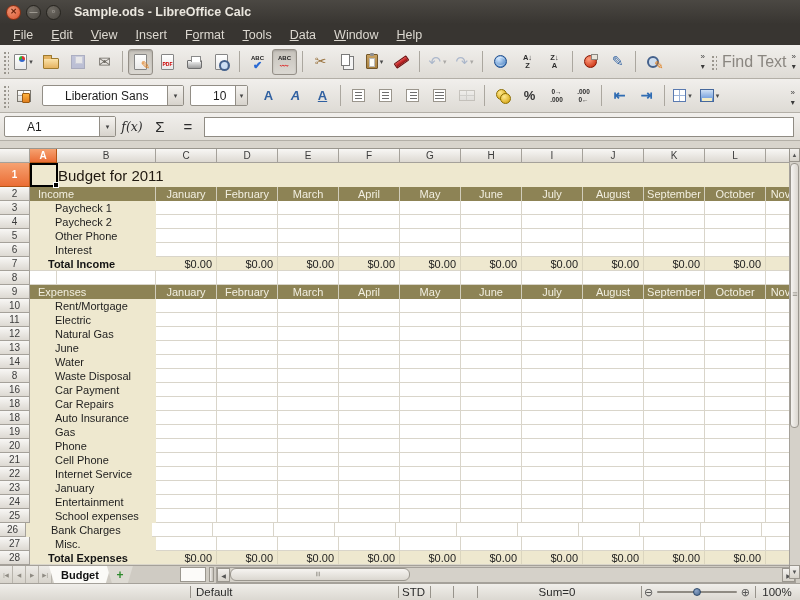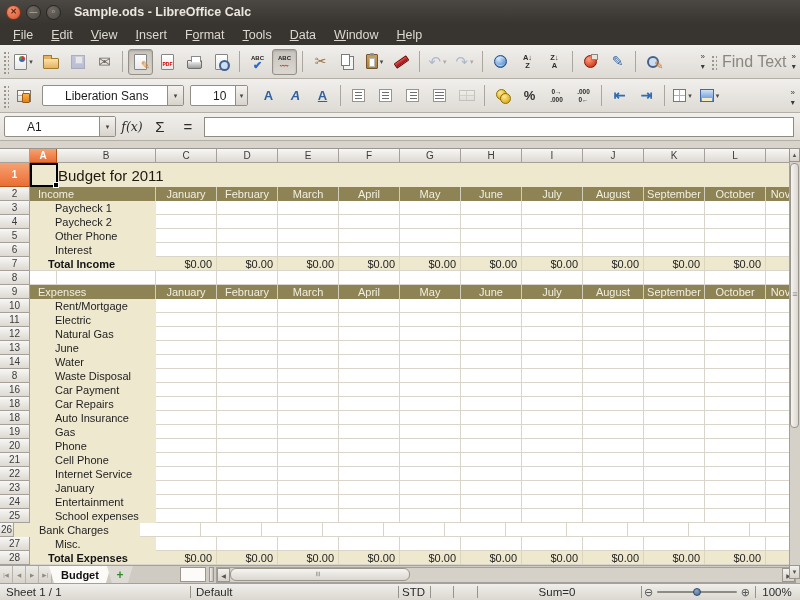--- a/index.html
+++ b/index.html
@@ -710,21 +710,21 @@
       <div class="c-data" style="width: 61px;"></div>
       <div class="c-data" style="width: 61px;"></div>
       <div class="c-data" style="width: 61px;"></div>
       <div class="c-data" style="width: 61px;"></div>
       <div class="c-data" style="width: 61px;"></div>
       <div class="c-data" style="width: 61px;"></div>
       <div class="c-data" style="width: 61px;"></div>
       <div class="c-data" style="width: 61px;"></div>
     </div>
     <div class="grow" style="height: 14px;">
-      <div class="rh" style="width: 14px;">26</div>
+      <div class="rh" style="width: 26px;">26</div>
       <div class="c-item" style="width: 126px;">Bank Charges</div>
       <div class="c-data" style="width: 61px;"></div>
       <div class="c-data" style="width: 61px;"></div>
       <div class="c-data" style="width: 61px;"></div>
       <div class="c-data" style="width: 61px;"></div>
       <div class="c-data" style="width: 61px;"></div>
       <div class="c-data" style="width: 61px;"></div>
       <div class="c-data" style="width: 61px;"></div>
       <div class="c-data" style="width: 61px;"></div>
       <div class="c-data" style="width: 61px;"></div>
@@ -787,21 +787,20 @@
 </div>
 
 <div class="statusbar">
   <div class="zoomctl">
     <span class="zglyph">⊖</span>
     <span class="ztrack">
         <span class="zthumb"></span>
       </span>
     <span class="zglyph">⊕</span>
   </div>
-<div class="scell" style="left: 6px; width: 180px;">Sheet 1 / 1</div>
     <div class="scell" style="left: 196px; width: 195px;">Default</div>
     <div class="scell" style="left: 402px; width: 46px;">STD</div>
     <div class="scell" style="left: 477px; width: 160px; justify-content: center;">Sum=0</div>
     <div class="scell" style="left: 757px; width: 40px; justify-content: center;">100%</div>
     <div class="ssep" style="left: 190px;"></div>
     <div class="ssep" style="left: 398px;"></div>
     <div class="ssep" style="left: 430px;"></div>
     <div class="ssep" style="left: 453px;"></div>
     <div class="ssep" style="left: 477px;"></div>
     <div class="ssep" style="left: 641px;"></div>

